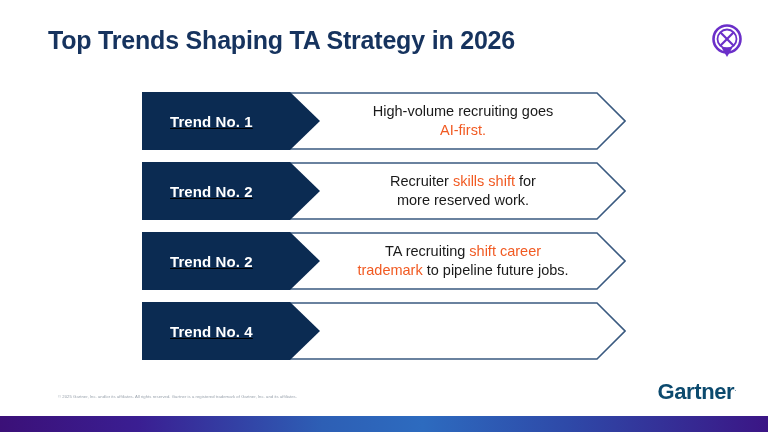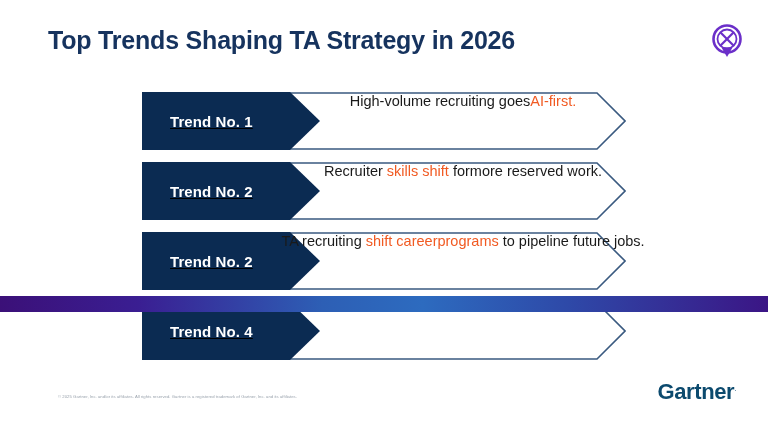--- a/index.html
+++ b/index.html
@@ -11,21 +11,21 @@
     height: 432px;
     background: #ffffff;
     font-family: "Liberation Sans", sans-serif;
     overflow: hidden;
     position: relative;
   }
 
   .slide {
     position: relative;
     width: 768px;
-    height: 312px;
+    height: 432px;
     background: #ffffff;
     box-sizing: border-box;
   }
 
   
   .slide-title {
     position: absolute;
     left: 48px;
     top: 26px;
     font-size: 25px;
@@ -90,21 +90,21 @@
     letter-spacing: 0.1px;
   }
 
   .trend-body {
     position: absolute;
     left: 186px;
     top: 0;
     width: 270px;
     height: 58px;
     display: flex;
-    flex-direction: row;
+    flex-direction: column;
     justify-content: center;
     text-align: center;
   }
   .trend-line {
     font-size: 14.5px;
     color: #1a1a1a;
     line-height: 19px;
     white-space: nowrap;
   }
   .hl {
@@ -205,21 +205,21 @@
         <polygon points="1,1 455,1 483,29 455,57 1,57" fill="#ffffff" stroke="#3A5A80" stroke-width="1.6"></polygon>
       </svg>
       <div class="chev-label">
         <span class="chev-label-text">Trend No. 2</span>
       </div>
       <div class="trend-body">
         <div class="trend-line">
           <span>TA recruiting </span><span class="hl">shift career</span>
         </div>
         <div class="trend-line">
-          <span class="hl">programs</span><span> to pipeline future jobs.</span>
+          <span class="hl">trademark</span><span> to pipeline future jobs.</span>
         </div>
       </div>
     </div>
 
     <div class="trend-row">
       <svg class="chev-outline" viewBox="0 0 484 58">
         <polygon points="1,1 455,1 483,29 455,57 1,57" fill="#ffffff" stroke="#3A5A80" stroke-width="1.6"></polygon>
       </svg>
       <div class="chev-label">
         <span class="chev-label-text">Trend No. 4</span>

